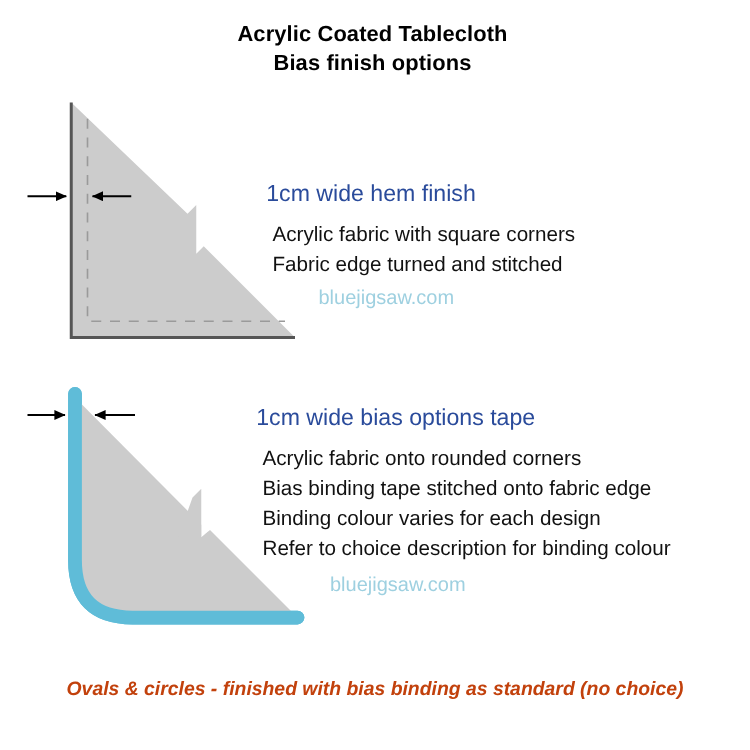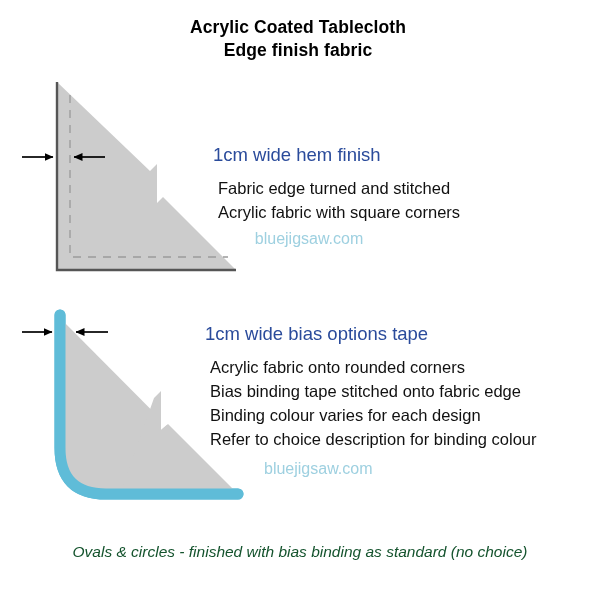--- a/index.html
+++ b/index.html
@@ -87,34 +87,34 @@
   .footer {
     position: absolute;
     left: 0;
     top: 541px;
     width: 600px;
     text-align: center;
   }
   .footer-line {
     font-size: 15.5px;
     font-style: italic;
-    font-weight: normal;
-    color: #14532d;
+    font-weight: bold;
+    color: #c2410c;
     line-height: 22px;
     white-space: nowrap;
   }
 </style>
 </head>
 <body>
 
 <div class="stage">
 
   <div class="title-block">
     <div class="title-line">Acrylic Coated Tablecloth</div>
-    <div class="title-line">Edge finish fabric</div>
+    <div class="title-line">Bias finish options</div>
   </div>
 
   <svg class="diagram-svg" viewBox="0 0 600 600">
     <defs>
       <marker id="arrowR" markerWidth="9" markerHeight="8" refX="8.5" refY="4" orient="auto" markerUnits="userSpaceOnUse">
         <path d="M0,0 L9,4 L0,8 Z" fill="#000000"></path>
       </marker>
       <marker id="arrowL" markerWidth="9" markerHeight="8" refX="8.5" refY="4" orient="auto" markerUnits="userSpaceOnUse">
         <path d="M0,0 L9,4 L0,8 Z" fill="#000000"></path>
       </marker>
@@ -164,22 +164,22 @@
       <path d="M60,315 L60,448 Q60,494 106,494 L238,494" fill="none" stroke="#5fbcd8" stroke-width="11" stroke-linecap="round"></path>
 
       <line x1="22" y1="332" x2="52" y2="332" stroke="#000000" stroke-width="1.7" marker-end="url(#arrowR)"></line>
       <line x1="108" y1="332" x2="76" y2="332" stroke="#000000" stroke-width="1.7" marker-end="url(#arrowL)"></line>
     </g>
   </svg>
 
   <div class="text-block" id="block-hem">
     <div class="block-heading">1cm wide hem finish</div>
     <div class="block-lines">
+      <div class="block-line">Acrylic fabric with square corners</div>
       <div class="block-line">Fabric edge turned and stitched</div>
-      <div class="block-line">Acrylic fabric with square corners</div>
       <div class="brand brand-1">bluejigsaw.com</div>
     </div>
   </div>
 
   <div class="text-block" id="block-bias">
     <div class="block-heading">1cm wide bias options tape</div>
     <div class="block-lines">
       <div class="block-line">Acrylic fabric onto rounded corners</div>
       <div class="block-line">Bias binding tape stitched onto fabric edge</div>
       <div class="block-line">Binding colour varies for each design</div>

